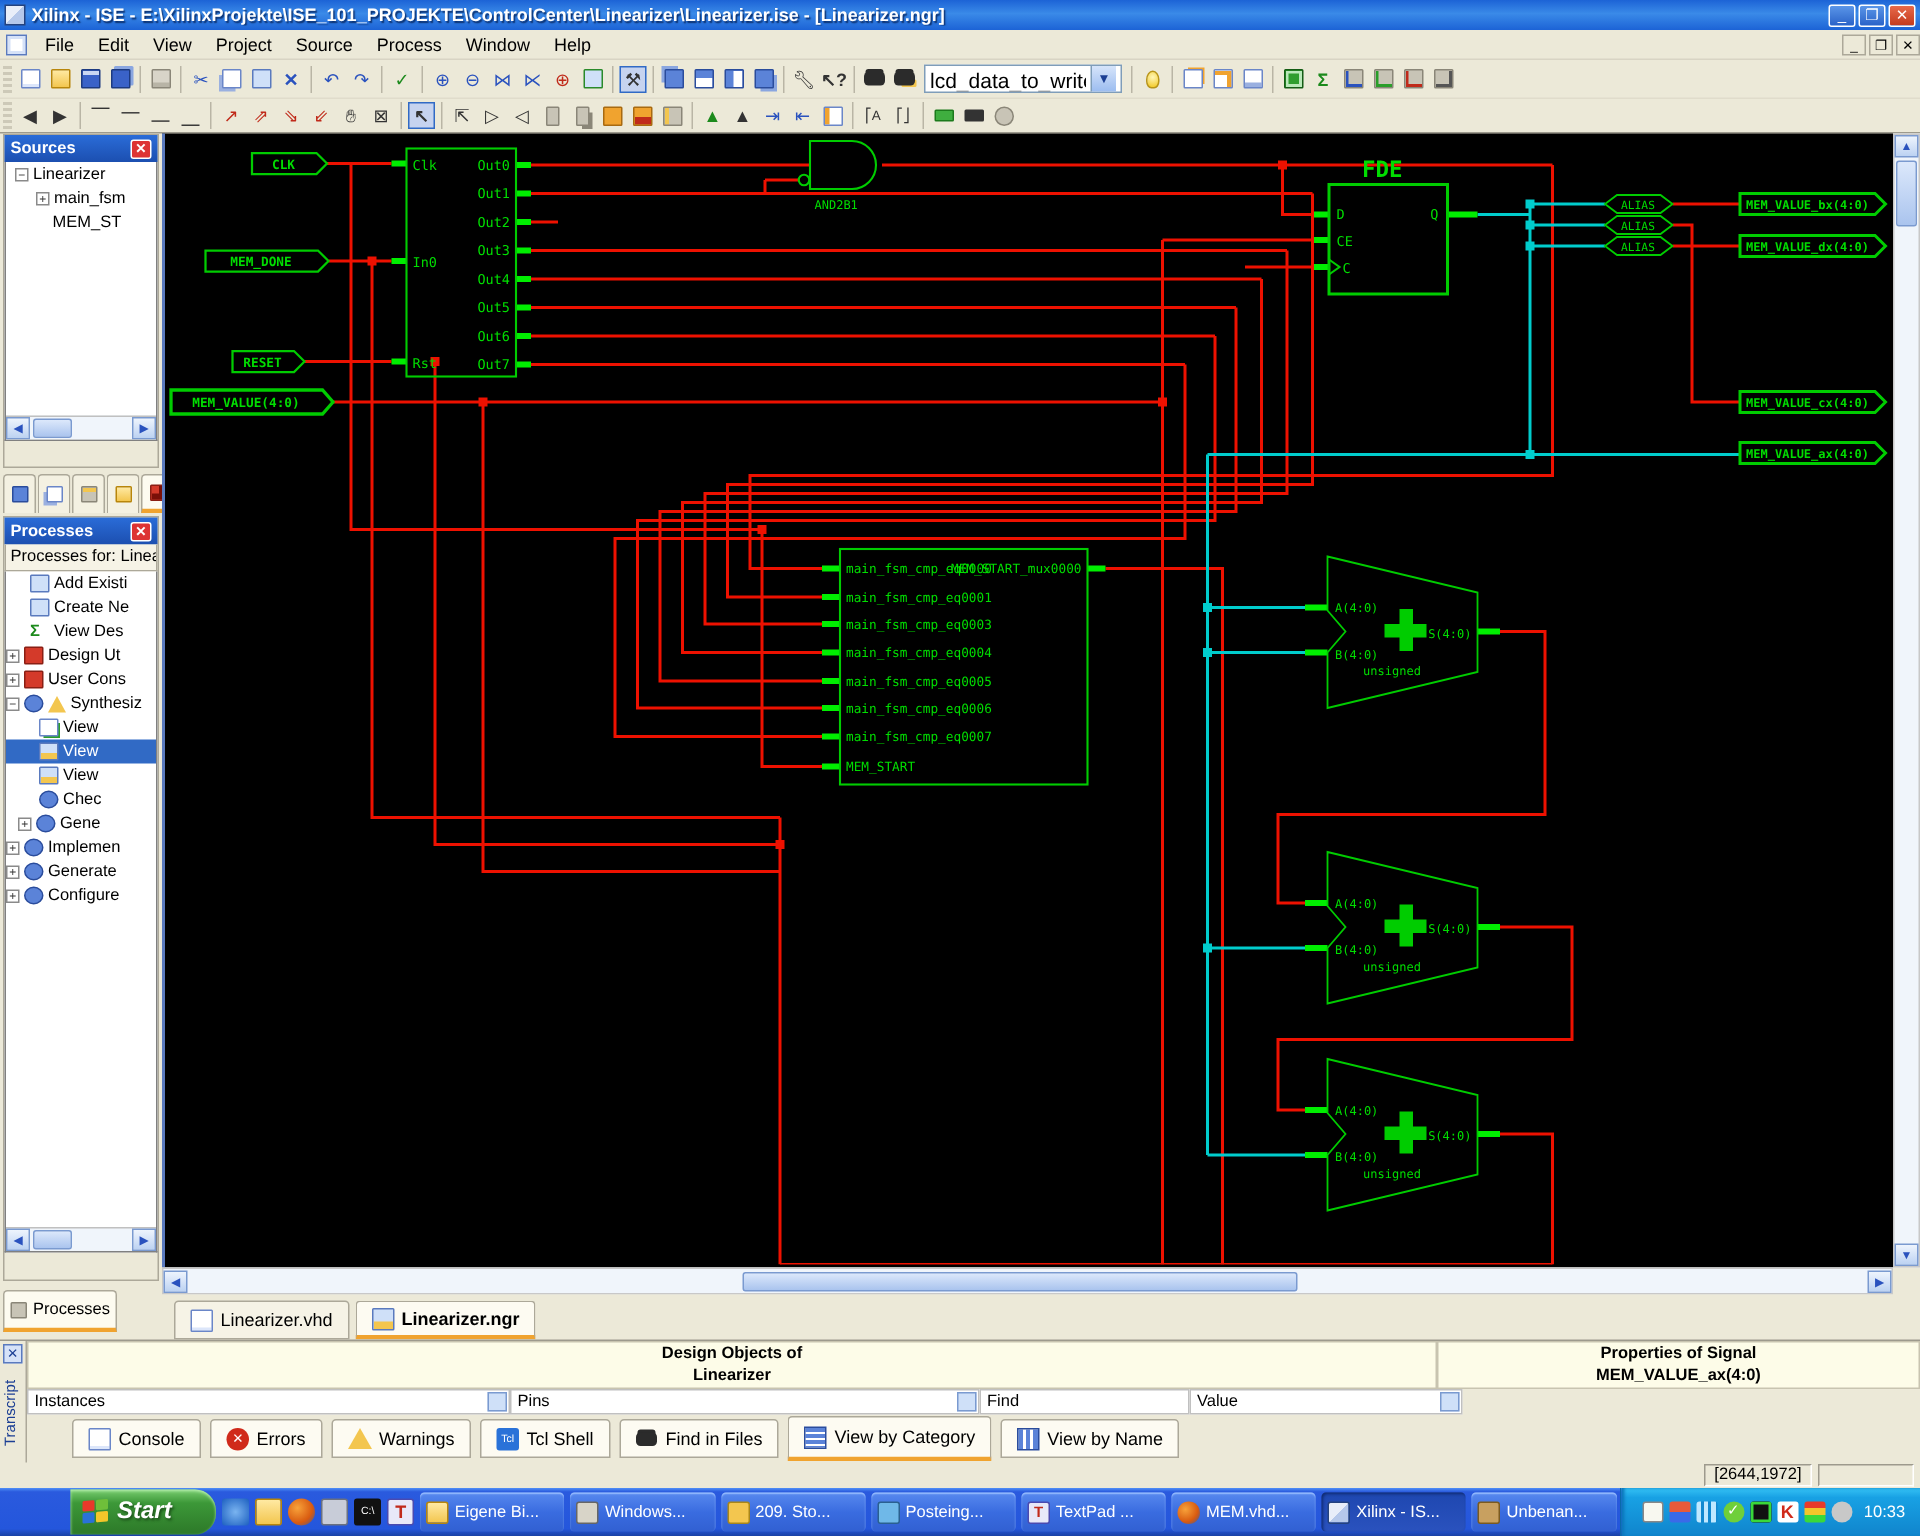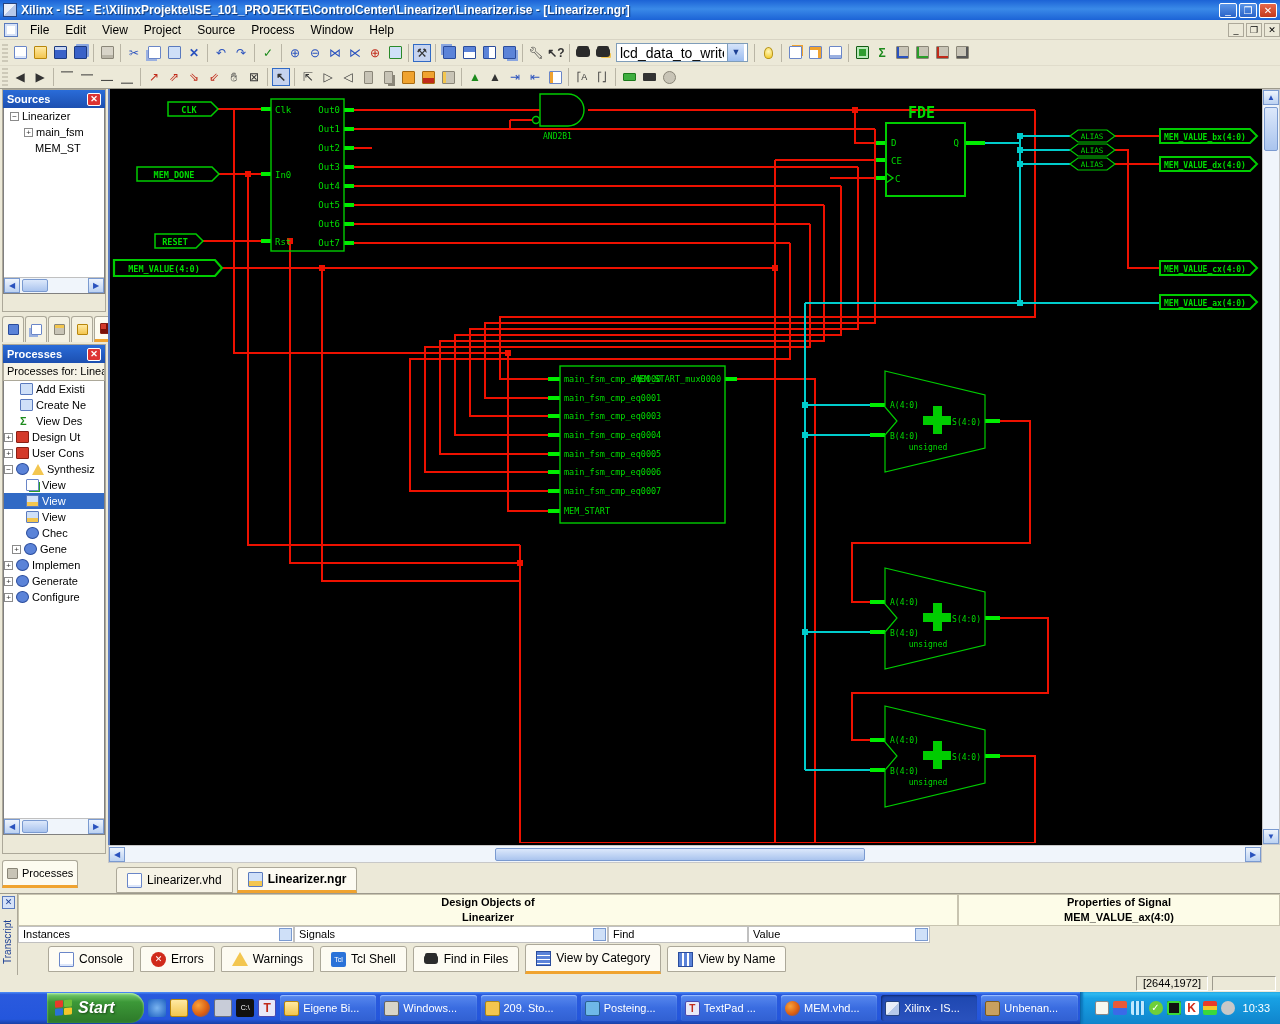--- a/index.html
+++ b/index.html
@@ -770,22 +770,22 @@
       <div class="thead" style="width:940px;">
         <div>Design Objects of</div>
         <div>Linearizer</div>
       </div>
       <div class="thead" style="width:322px;">
         <div>Properties of Signal</div>
         <div>MEM_VALUE_ax(4:0)</div>
       </div>
     </div>
     <div class="tcols">
-      <div class="tcol" style="width:276px;"><span>Instances</span><span class="sq"></span></div>
-      <div class="tcol" style="width:314px;"><span>Signals</span><span class="sq"></span></div>
+      <div class="tcol" style="width:322px;"><span>Instances</span><span class="sq"></span></div>
+      <div class="tcol" style="width:313px;"><span>Pins</span><span class="sq"></span></div>
       <div class="tcol" style="width:140px;"><span>Find</span></div>
       <div class="tcol" style="width:182px;"><span>Value</span><span class="sq"></span></div>
     </div>
     <div class="ttabs">
       <div class="ttab">
           <span class="ficon chip c-doc"></span>
           <span>Console</span>
         </div>
       <div class="ttab">
           <span class="ficon" style="background:#d02a1a;border-radius:50%;color:#fff;font-size:9px;text-align:center;line-height:15px;">✕</span>

